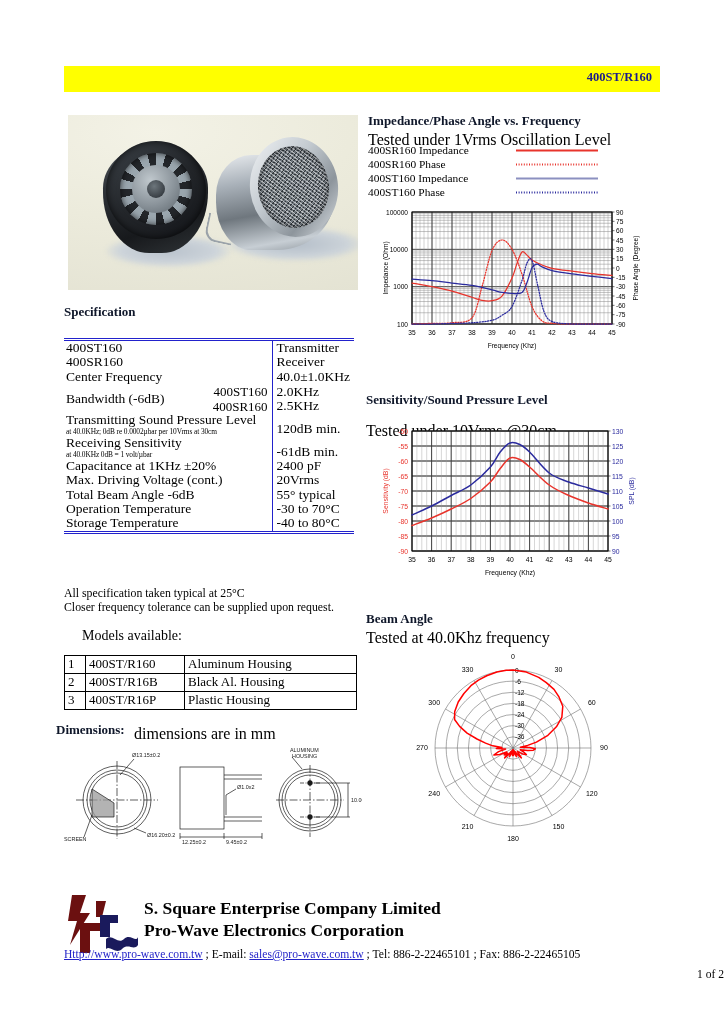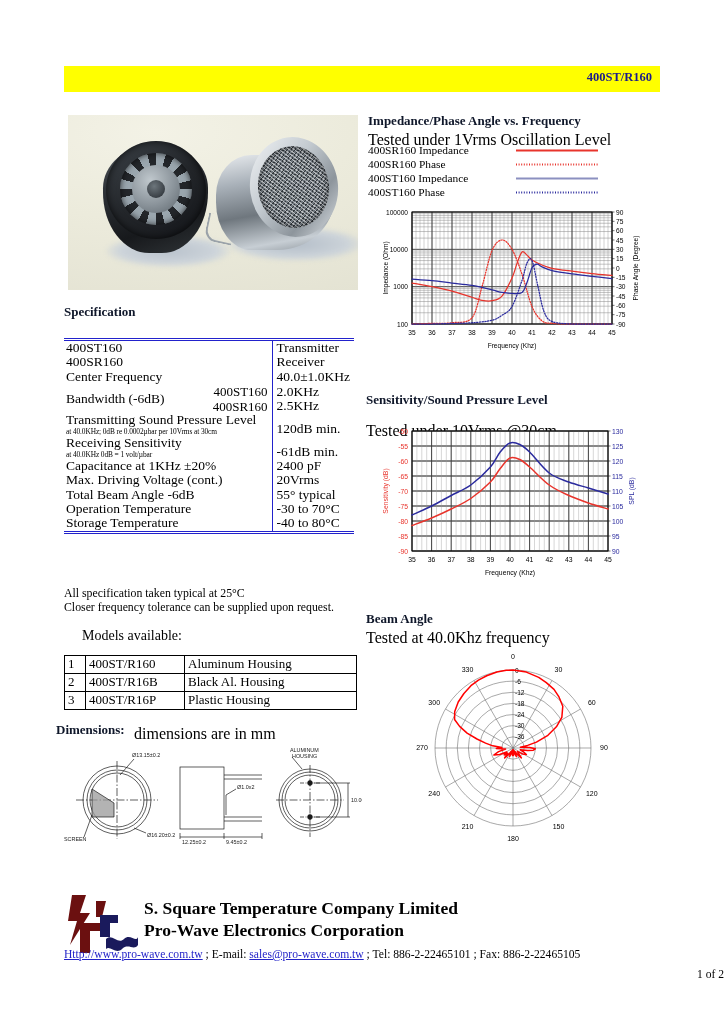--- a/index.html
+++ b/index.html
@@ -674,17 +674,17 @@
         <path d="M6 2 L20 2 L14 20 L24 20 L4 52 L11 28 L2 28 Z"></path>
         <path d="M14 30 L34 30 L34 38 L24 38 L24 60 L14 60 Z"></path>
         <path d="M30 8 L40 8 L36 24 L30 24 Z"></path>
       </g>
       <g fill="#1a1a5c">
         <path d="M34 22 L52 22 L52 30 L44 30 L44 44 L34 44 Z"></path>
         <path d="M40 46 C46 40, 52 52, 58 46 C64 40, 70 50, 72 44 L72 52 C68 58, 62 50, 56 56 C50 62, 44 52, 40 56 Z"></path>
       </g>
     </svg>
   </div>
-  <div class="co1">S. Square Temperature Company Limited</div>
+  <div class="co1">S. Square Enterprise Company Limited</div>
   <div class="co2">Pro-Wave Electronics Corporation</div>
   <div class="contact"><a href="#">Http://www.pro-wave.com.tw</a><span> ; E-mail: </span><a href="#">sales@pro-wave.com.tw</a><span> ; Tel: 886-2-22465101 ; Fax: 886-2-22465105</span></div>
   <div class="pageno">1 of 2</div>
 </div>
 
 </body></html>

